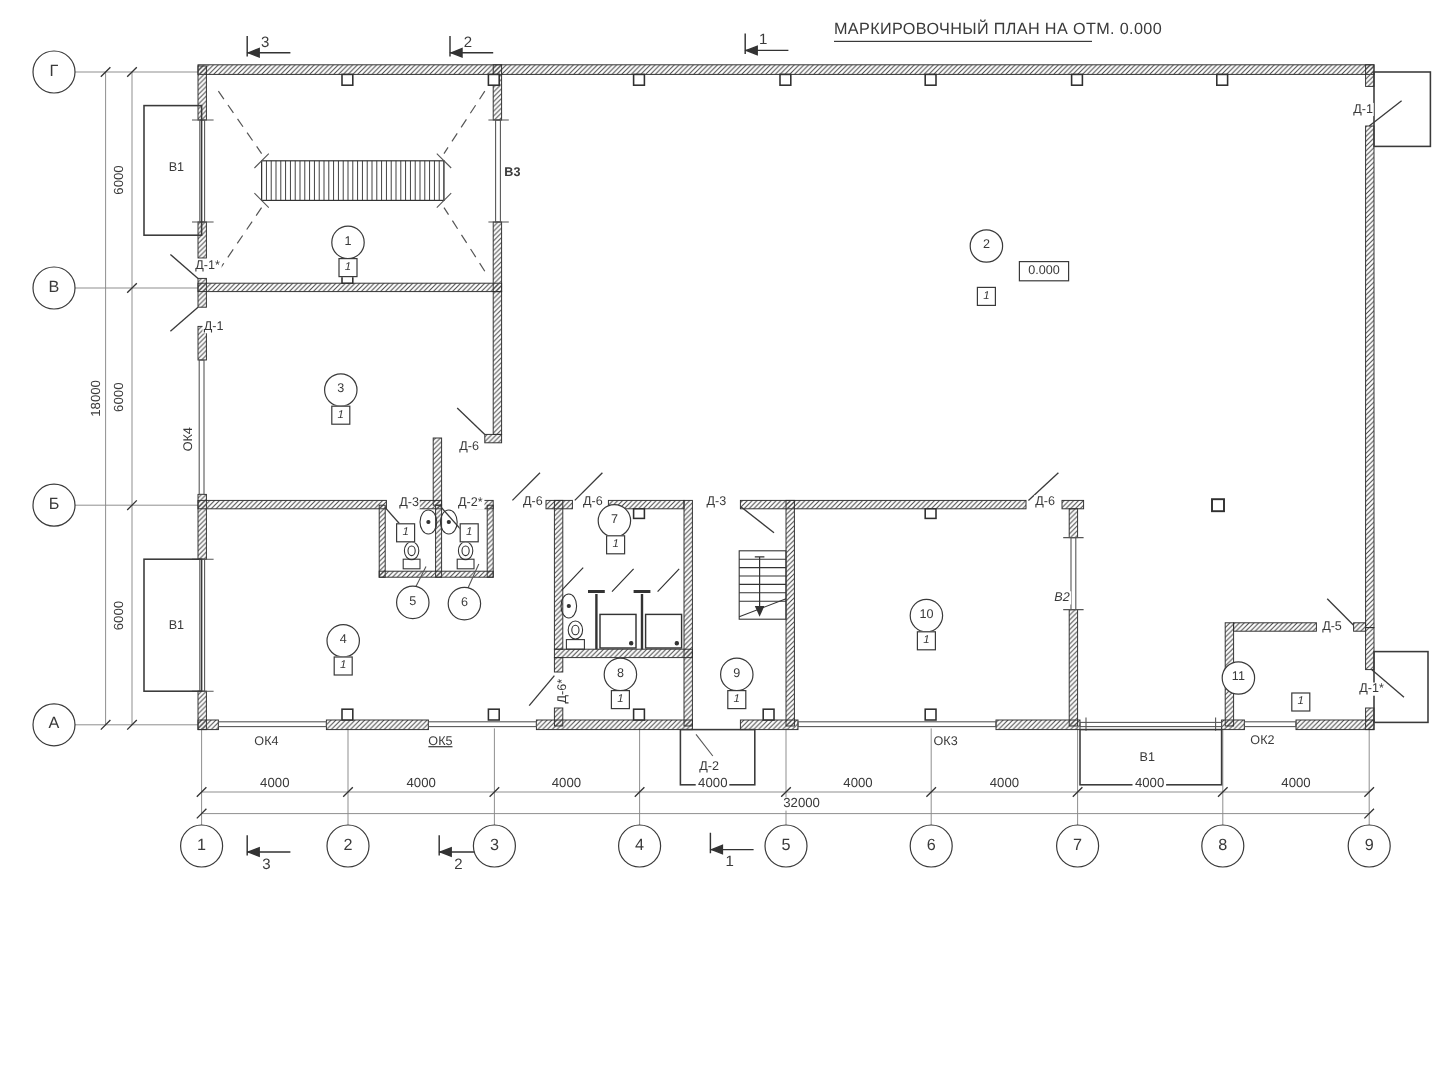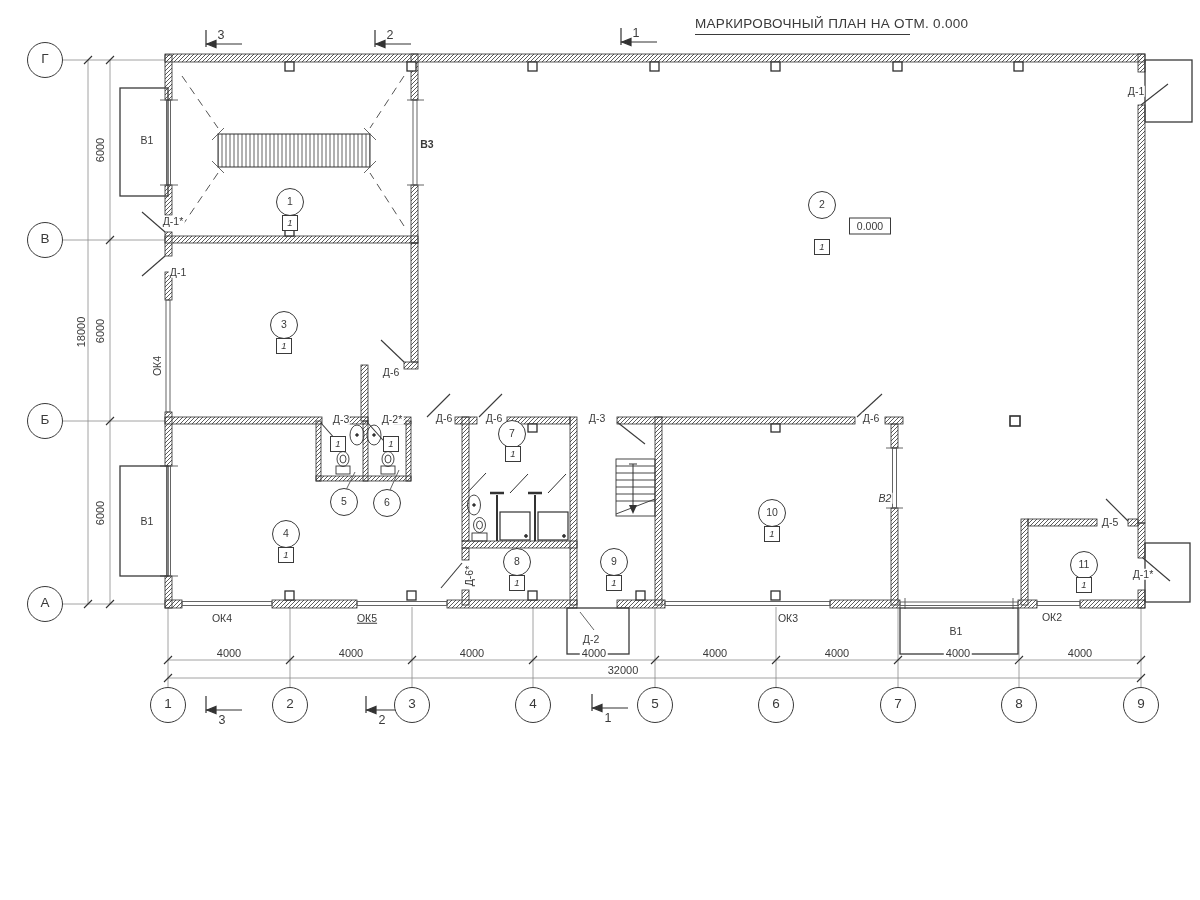--- a/index.html
+++ b/index.html
@@ -254,21 +254,21 @@
       <div class="lbl" style="left: 885px; top: 498px; font-style: italic;">В2</div>
       <div class="lbl" style="left: 956px; top: 631px;">В1</div>
       <div class="dim" style="left: 229px; top: 653px;">4000</div>
       <div class="dim" style="left: 351px; top: 653px;">4000</div>
       <div class="dim" style="left: 472px; top: 653px;">4000</div>
       <div class="dim" style="left: 594px; top: 653px;">4000</div>
       <div class="dim" style="left: 715px; top: 653px;">4000</div>
       <div class="dim" style="left: 837px; top: 653px;">4000</div>
       <div class="dim" style="left: 958px; top: 653px;">4000</div>
       <div class="dim" style="left: 1080px; top: 653px;">4000</div>
-      <div class="dim" style="left: 623px; top: 670px;">32000</div>
+      <div class="dim" style="left: 668px; top: 670px;">32000</div>
       <div class="dim rot" style="left: 100px; top: 150px;">6000</div>
       <div class="dim rot" style="left: 100px; top: 331px;">6000</div>
       <div class="dim rot" style="left: 100px; top: 513px;">6000</div>
       <div class="dim rot" style="left: 81px; top: 332px;">18000</div>
       <div class="gc" style="left: 168px; top: 705px;">1</div>
       <div class="gc" style="left: 290px; top: 705px;">2</div>
       <div class="gc" style="left: 412px; top: 705px;">3</div>
       <div class="gc" style="left: 533px; top: 705px;">4</div>
       <div class="gc" style="left: 655px; top: 705px;">5</div>
       <div class="gc" style="left: 776px; top: 705px;">6</div>
@@ -293,21 +293,21 @@
       <div class="rc" style="left: 387px; top: 503px;">6</div>
       <div class="fm" style="left: 391px; top: 444px;">1</div>
       <div class="rc" style="left: 512px; top: 434px;">7</div>
       <div class="fm" style="left: 513px; top: 454px;">1</div>
       <div class="rc" style="left: 517px; top: 562px;">8</div>
       <div class="fm" style="left: 517px; top: 583px;">1</div>
       <div class="rc" style="left: 614px; top: 562px;">9</div>
       <div class="fm" style="left: 614px; top: 583px;">1</div>
       <div class="rc" style="left: 772px; top: 513px;">10</div>
       <div class="fm" style="left: 772px; top: 534px;">1</div>
-      <div class="rc" style="left: 1084px; top: 565px;">11</div>
+      <div class="rc" style="left: 1032px; top: 565px;">11</div>
       <div class="fm" style="left: 1084px; top: 585px;">1</div>
       <div class="sec" style="left: 221px; top: 35px;">3</div>
       <div class="sec" style="left: 390px; top: 35px;">2</div>
       <div class="sec" style="left: 636px; top: 33px;">1</div>
       <div class="sec" style="left: 222px; top: 720px;">3</div>
       <div class="sec" style="left: 382px; top: 720px;">2</div>
       <div class="sec" style="left: 608px; top: 718px;">1</div>
     </div>
 
 </div>

